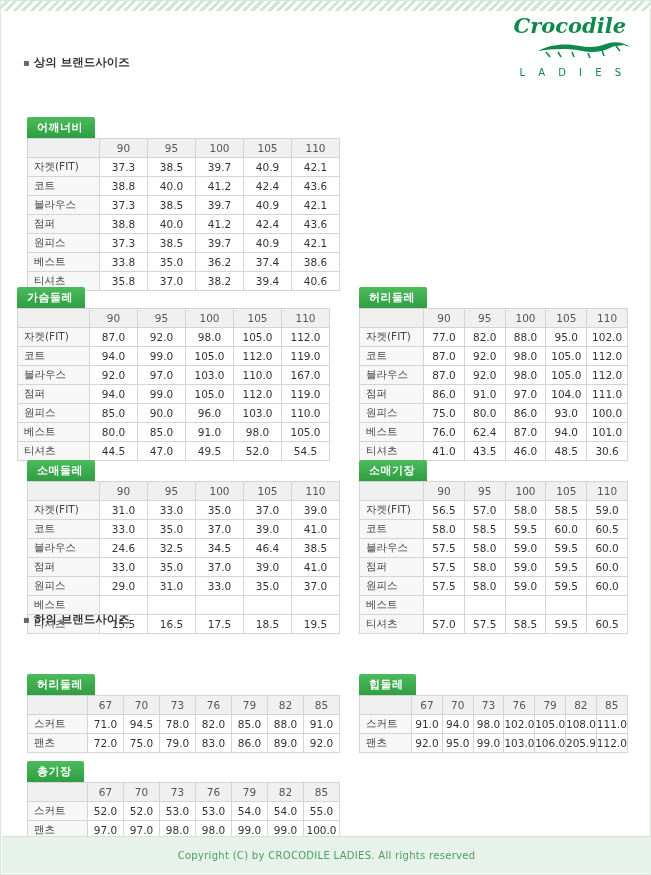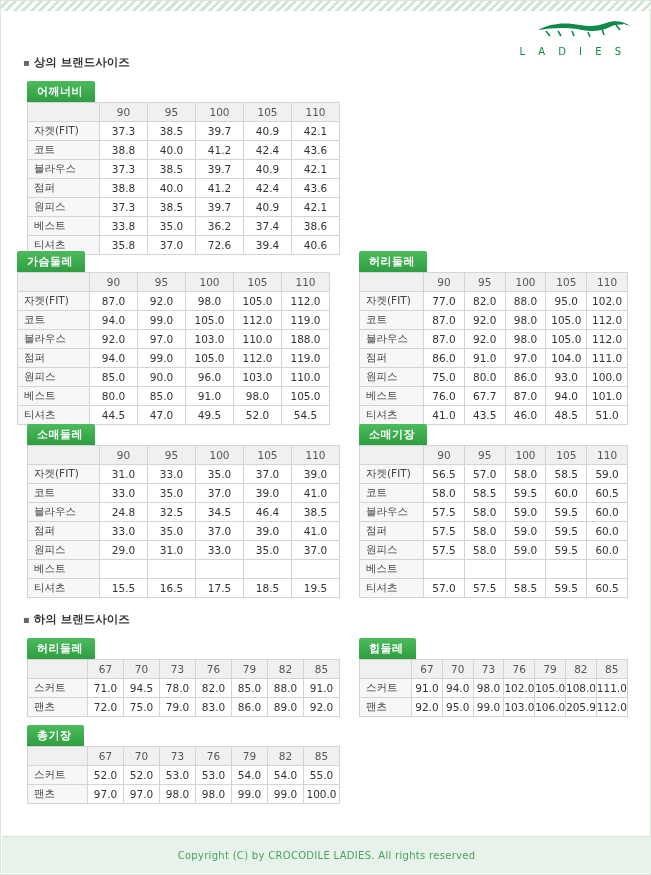--- a/index.html
+++ b/index.html
@@ -86,20 +86,21 @@
   .tbl-label {
     display: inline-block;
     background: #3ab54a;
     background: linear-gradient(#4cbb5c, #2f9e42);
     color: #ffffff;
     font-size: 11px;
     font-weight: bold;
     padding: 3px 12px 3px 10px;
     border-radius: 2px 2px 0 0;
     letter-spacing: 0.5px;
+    margin-top: 36px;
   }
 
   table.size {
     border-collapse: collapse;
     background: #ffffff;
     table-layout: fixed;
   }
   table.size td, table.size th {
     border: 1px solid #d4d4d4;
     height: 16px;
@@ -148,20 +149,21 @@
   }
 </style>
 </head>
 <body>
 
 <div class="page">
 
   <div class="top-band"></div>
 
   <div class="logo-wrap">
+    <div class="logo-brand">Crocodile</div>
     <span class="logo-croc">
       <svg width="96" height="22" viewBox="0 0 96 22" xmlns="http://www.w3.org/2000/svg">
         <path d="M2 13 C14 6, 30 5, 44 8 C54 10, 62 9, 70 6 C78 3, 88 4, 94 9 C88 7, 80 7, 74 10 C66 14, 56 15, 46 13 C32 10, 16 11, 2 13 Z" fill="#0f8a4a"></path>
         <path d="M10 14 L14 19 M22 14 L25 19 M36 14 L38 19 M52 15 L54 20 M66 12 L68 18 M80 8 L84 13" stroke="#0f8a4a" stroke-width="1.6" fill="none"></path>
         <circle cx="88" cy="8" r="1.2" fill="#ffffff"></circle>
       </svg>
     </span>
     <div class="logo-sub">L A D I E S</div>
   </div>
 
@@ -236,21 +238,21 @@
             <td>33.8</td>
             <td>35.0</td>
             <td>36.2</td>
             <td>37.4</td>
             <td>38.6</td>
           </tr>
         <tr>
             <td class="rowhead">티셔츠</td>
             <td>35.8</td>
             <td>37.0</td>
-            <td>72.6</td>
+            <td>38.2</td>
             <td>39.4</td>
             <td>40.6</td>
           </tr>
       </tbody>
     </table>
   </div>
 
   <div class="block" style="left:16px; top:250px;">
     <div class="tbl-label">가슴둘레</div>
     <table class="size" style="width:312px;">
@@ -288,21 +290,21 @@
             <td>105.0</td>
             <td>112.0</td>
             <td>119.0</td>
           </tr>
         <tr>
             <td class="rowhead">블라우스</td>
             <td>92.0</td>
             <td>97.0</td>
             <td>103.0</td>
             <td>110.0</td>
-            <td>188.0</td>
+            <td>167.0</td>
           </tr>
         <tr>
             <td class="rowhead">점퍼</td>
             <td>94.0</td>
             <td>99.0</td>
             <td>105.0</td>
             <td>112.0</td>
             <td>119.0</td>
           </tr>
         <tr>
@@ -391,32 +393,32 @@
             <td class="rowhead">원피스</td>
             <td>75.0</td>
             <td>80.0</td>
             <td>86.0</td>
             <td>93.0</td>
             <td>100.0</td>
           </tr>
         <tr>
             <td class="rowhead">베스트</td>
             <td>76.0</td>
-            <td>67.7</td>
+            <td>62.4</td>
             <td>87.0</td>
             <td>94.0</td>
             <td>101.0</td>
           </tr>
         <tr>
             <td class="rowhead">티셔츠</td>
             <td>41.0</td>
             <td>43.5</td>
             <td>46.0</td>
             <td>48.5</td>
-            <td>51.0</td>
+            <td>30.6</td>
           </tr>
       </tbody>
     </table>
   </div>
 
   <div class="block" style="left:26px; top:423px;">
     <div class="tbl-label">소매둘레</div>
     <table class="size" style="width:312px;">
       <colgroup>
           <col style="width:72px">
@@ -448,21 +450,21 @@
         <tr>
             <td class="rowhead">코트</td>
             <td>33.0</td>
             <td>35.0</td>
             <td>37.0</td>
             <td>39.0</td>
             <td>41.0</td>
           </tr>
         <tr>
             <td class="rowhead">블라우스</td>
-            <td>24.8</td>
+            <td>24.6</td>
             <td>32.5</td>
             <td>34.5</td>
             <td>46.4</td>
             <td>38.5</td>
           </tr>
         <tr>
             <td class="rowhead">점퍼</td>
             <td>33.0</td>
             <td>35.0</td>
             <td>37.0</td>

